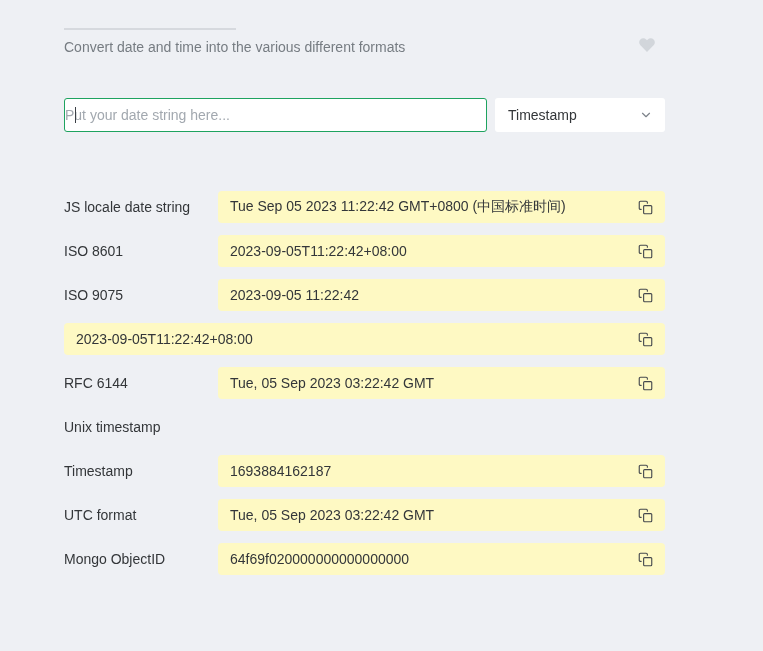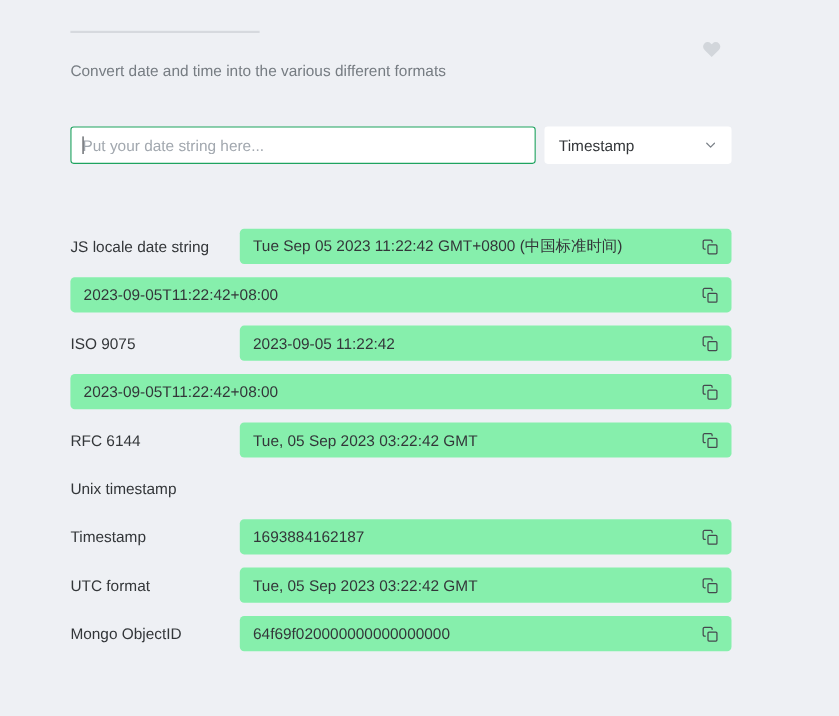--- a/index.html
+++ b/index.html
@@ -22,21 +22,21 @@
     font-weight: 400;
     color: #333639;
     letter-spacing: 0;
   }
   .title-underline {
     width: 172px; height: 2px;
     background: #d6d9de;
     margin-top: 6px;
   }
   .subtitle {
-    margin-top: 25px;
+    margin-top: 8px;
     font-size: 14px;
     line-height: 18px;
     color: #767c82;
   }
   .heart {
     position: absolute;
     left: 638px; top: 36px;
     width: 18px; height: 18px;
     color: #d2d6db;
     cursor: pointer;
@@ -50,21 +50,21 @@
   }
   .date-input-wrap {
     position: relative;
     width: 423px; height: 34px;
   }
   .date-input {
     width: 100%; height: 100%;
     border: 1px solid #1ea35f;
     border-radius: 3px;
     background: #ffffff;
-    padding: 0 10px;
+    padding: 0 0;
     font-size: 14px;
     font-family: "Liberation Sans", "DejaVu Sans", sans-serif;
     color: #333639;
     outline: none;
   }
   .date-input::placeholder { color: #a2a8af; opacity: 1; }
   .caret {
     position: absolute;
     left: 11px; top: 9px;
     width: 1px; height: 16px;
@@ -99,21 +99,21 @@
     width: 139px;
     margin-right: 15px;
     text-align: left;
     font-size: 14px;
     color: #333639;
     white-space: nowrap;
   }
   .row-box {
     flex: 1;
     height: 32px;
-    background: #86efac;
+    background: #fef9c3;
     border-radius: 4px;
     display: flex;
     align-items: center;
   }
   .row-value {
     flex: 1;
     height: 100%;
     border: none;
     background: transparent;
     padding: 0 8px 0 12px;
@@ -176,20 +176,21 @@
           <svg width="15" height="15" viewBox="0 0 24 24" fill="none" stroke="currentColor" stroke-width="1.8" stroke-linecap="round" stroke-linejoin="round">
             <rect x="9" y="9" width="13" height="13" rx="1.5"></rect>
             <path d="M5 15H4a2 2 0 0 1-2-2V4a2 2 0 0 1 2-2h9a2 2 0 0 1 2 2v1"></path>
           </svg>
         </span>
       </button>
     </div>
   </div>
 
   <div class="row">
+    <div class="row-label">ISO 8601</div>
     <div class="row-box">
       <input class="row-value" type="text" readonly="" value="2023-09-05T11:22:42+08:00" style="">
       <button class="copy-btn">
         <span style="display:flex;">
           <svg width="15" height="15" viewBox="0 0 24 24" fill="none" stroke="currentColor" stroke-width="1.8" stroke-linecap="round" stroke-linejoin="round">
             <rect x="9" y="9" width="13" height="13" rx="1.5"></rect>
             <path d="M5 15H4a2 2 0 0 1-2-2V4a2 2 0 0 1 2-2h9a2 2 0 0 1 2 2v1"></path>
           </svg>
         </span>
       </button>

